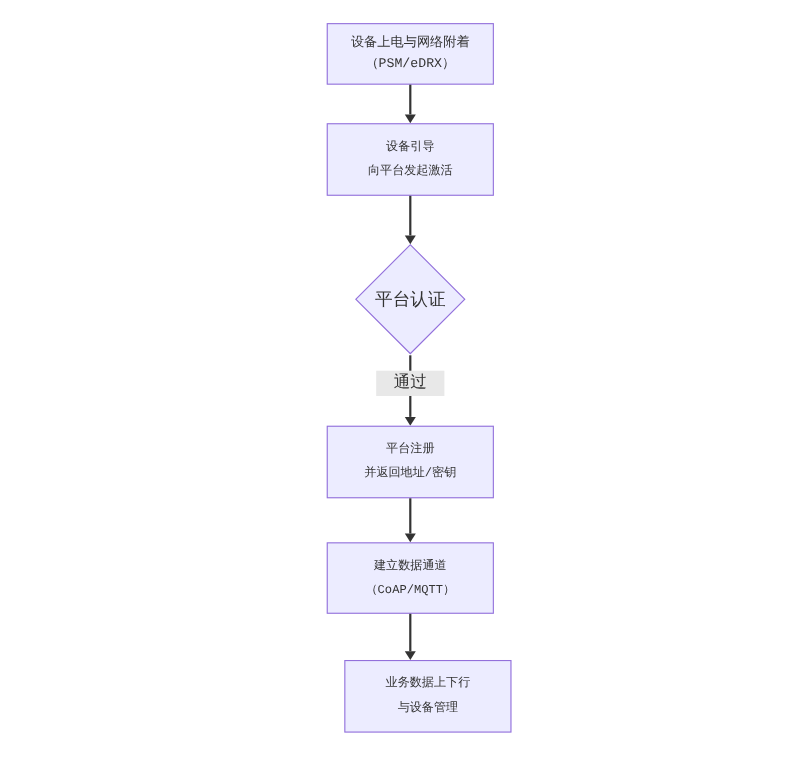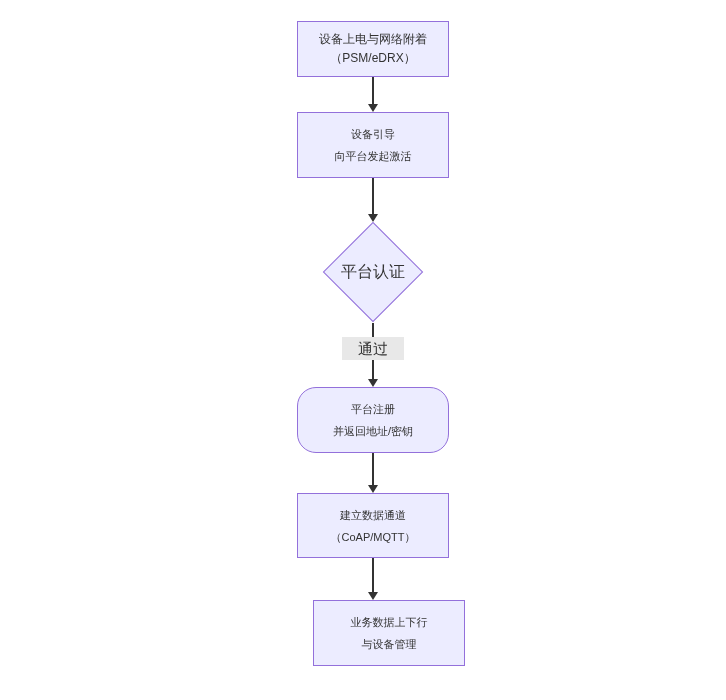--- a/index.html
+++ b/index.html
@@ -13,21 +13,21 @@
   html, body {
     margin: 0;
     padding: 0;
     background: var(--bg);
   }
   .canvas {
     position: relative;
     width: 609px;
     height: 700px;
     background: var(--bg);
-    font-family: Liberation Sans, sans-serif;
+    font-family: Liberation Mono, monospace;
     color: var(--text);
     overflow: hidden;
   }
   .node {
     position: absolute;
     left: 297px;
     width: 152px;
     box-sizing: border-box;
     background: var(--node-fill);
     border: 1px solid var(--node-border);
@@ -121,21 +121,21 @@
 
   <div class="diamond-wrap">
     <div class="diamond-shape"></div>
     <div class="diamond-label">平台认证</div>
   </div>
 
   <div class="edge-line" style="top:323px; height:56px;"></div>
   <div class="arrow-head" style="top:379px;"></div>
   <div class="edge-label">通过</div>
 
-  <div class="node" style="top:387px; height:66px;border-radius:19px;">
+  <div class="node" style="top:387px; height:66px;">
     <span>平台注册</span>
     <span>并返回地址/密钥</span>
   </div>
 
   <div class="edge-line" style="top:453px; height:32px;"></div>
   <div class="arrow-head" style="top:485px;"></div>
 
   <div class="node" style="top:493px; height:65px;">
     <span>建立数据通道</span>
     <span>（CoAP/MQTT）</span>

